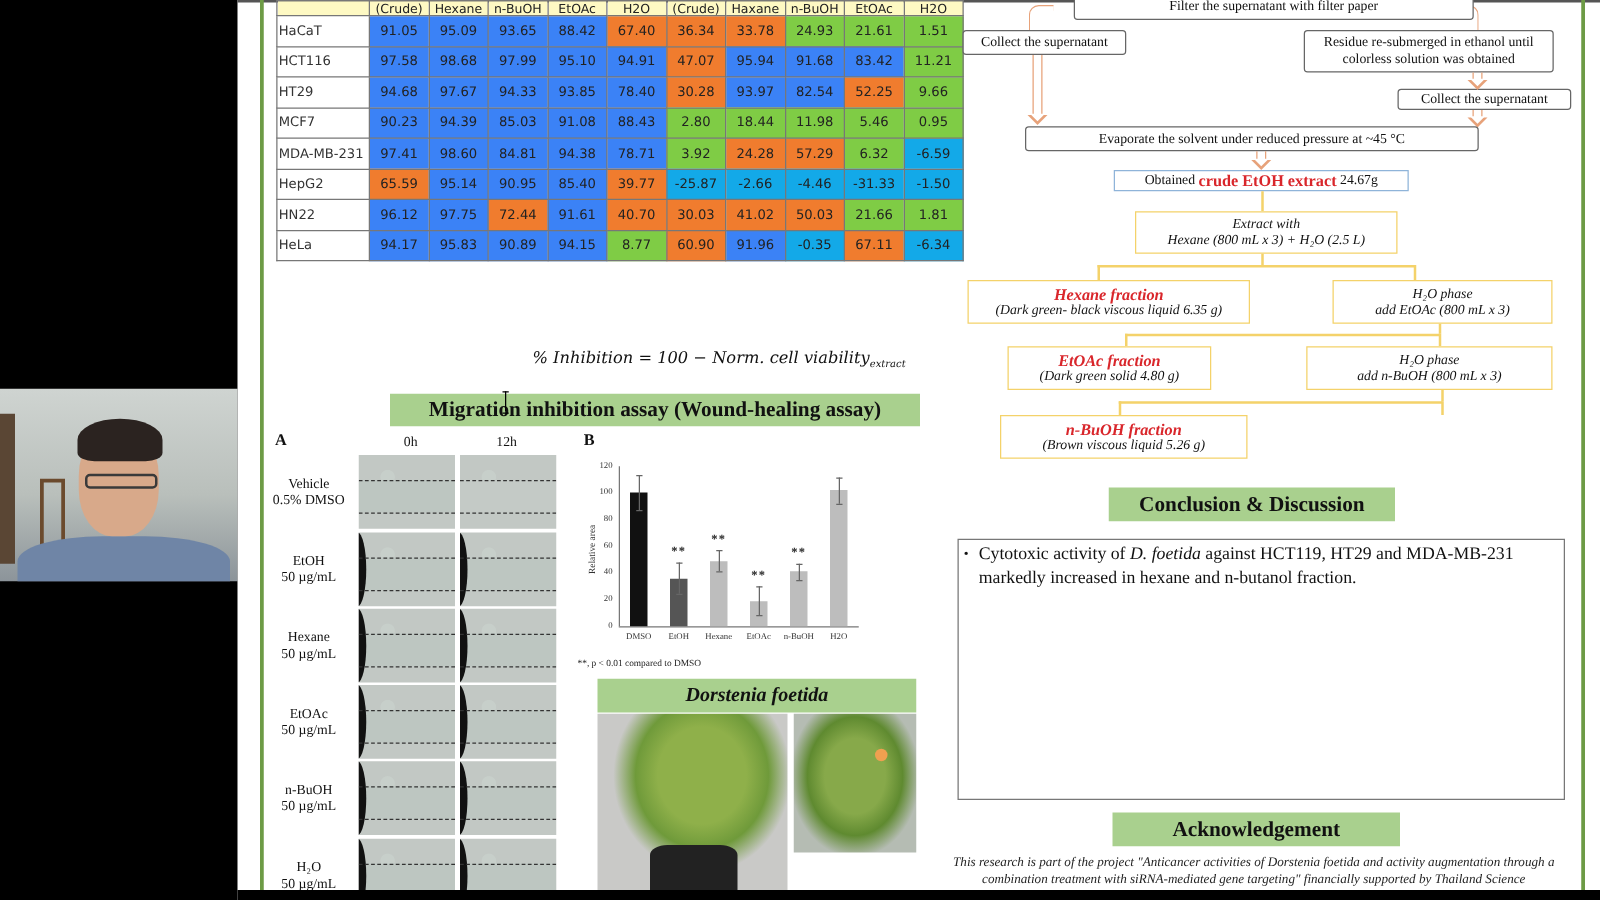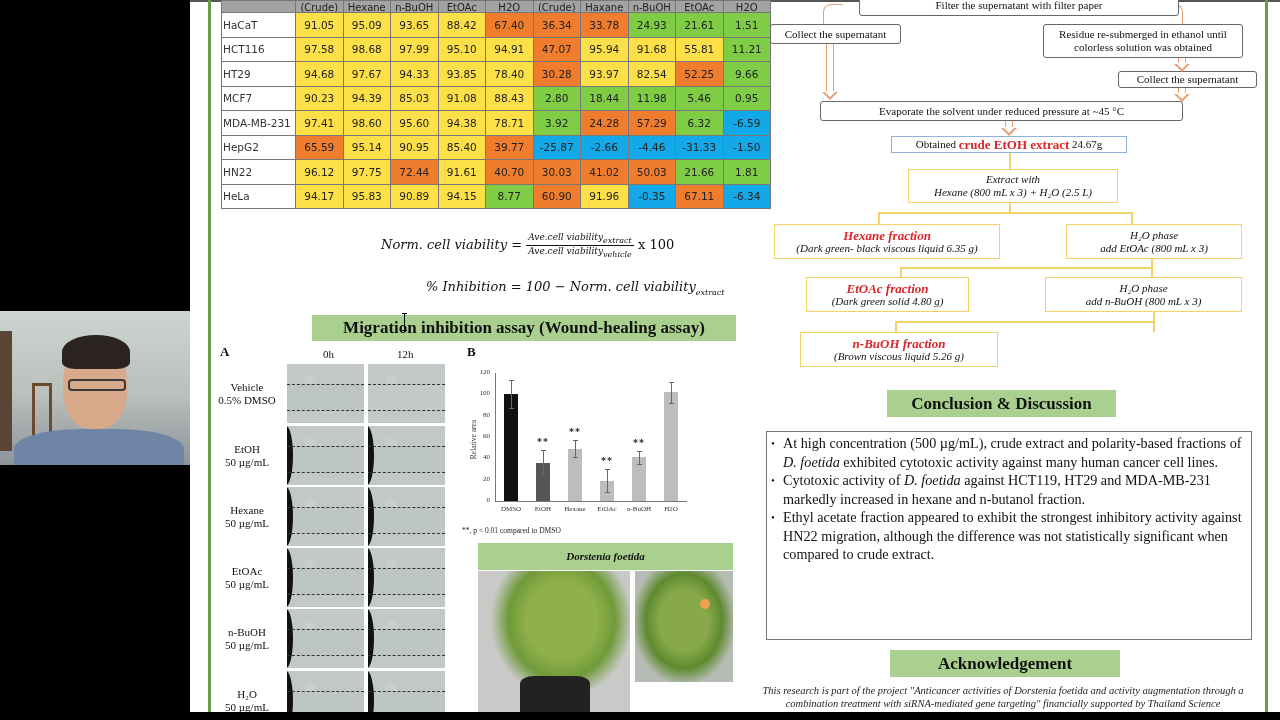--- a/index.html
+++ b/index.html
@@ -18,24 +18,24 @@
   
   .slide { position: absolute; left: 190px; top: 0; width: 1090px; height: 720px; background: #fff; }
   .slide .green-rule-left { position: absolute; left: 18px; top: 0; width: 3px; height: 712px; background: #6d9b45; }
   .slide .green-rule-right { position: absolute; left: 1075px; top: 0; width: 3px; height: 712px; background: #6d9b45; }
   .slide .top-rule { position: absolute; left: 0; top: 0; width: 1090px; height: 2px; background: #555; }
   .bottom-black { position: absolute; left: 190px; top: 712px; width: 1090px; height: 8px; background: #000; }
 
   
   .heat { position: absolute; left: 31px; top: 0; border-collapse: collapse; font-family: "DejaVu Sans", sans-serif; font-size: 10.5px; }
   .heat td, .heat th { border: 1px solid #777; height: 24.5px; text-align: center; color: #222; font-weight: normal; }
-  .heat thead th { height: 12px; font-size: 10px; line-height: 8px; vertical-align: bottom; overflow: hidden; background: #a3a3a3; }
+  .heat thead th { height: 12px; font-size: 10px; line-height: 8px; vertical-align: bottom; overflow: hidden; background: #fef9c3; }
   .heat td.rowlabel { width: 74px; text-align: left; padding-left: 1px; background: #fff; color: #333; }
   .heat td.c, .heat th.c { width: 47.5px; }
-  .heat td.red { background: #fde047; }
+  .heat td.red { background: #3b82f6; }
   .heat td.orange { background: #f07c2e; }
   .heat td.green { background: #7fcc45; }
   .heat td.blue { background: #13a9e8; }
 
   .legend { position: absolute; left: 33px; top: 233px; }
   .legend .row { display: flex; align-items: center; height: 24.5px; }
   .legend .sw { width: 28px; height: 24px; margin-right: 3px; }
   .legend .lbl { font-family: "DejaVu Sans", sans-serif; font-size: 10px; color: #333; }
 
   .formula { position: absolute; font-family: "DejaVu Serif", serif; font-style: italic; font-size: 13px; color: #111; white-space: nowrap; }
@@ -65,21 +65,21 @@
   .chart .axis-y { position: absolute; left: 35px; top: 10px; width: 1px; height: 128px; background: #777; }
   .chart .axis-x { position: absolute; left: 35px; top: 138px; width: 192px; height: 1px; background: #777; }
   .chart .tick { position: absolute; left: 8px; width: 22px; text-align: right; font-size: 7px; color: #333; }
   .chart .bar { position: absolute; width: 14px; }
   .chart .err { position: absolute; width: 1px; background: #666; }
   .chart .errcap { position: absolute; width: 5px; height: 1px; background: #666; }
   .chart .star { position: absolute; width: 30px; text-align: center; font-size: 10px; font-weight: bold; color: #222; letter-spacing: 1px; }
   .chart .cat { position: absolute; width: 34px; text-align: center; font-size: 7px; color: #333; }
   .chart-note { position: absolute; left: 272px; top: 526px; font-size: 7.5px; color: #222; }
 
-  .species-banner { position: absolute; left: 288px; top: 543px; width: 255px; height: 27px; background: #a9d08e; font-weight: bold; font-style: italic; font-size: 11px; text-align: center; line-height: 27px; color: #111; }
+  .species-banner { position: absolute; left: 288px; top: 543px; width: 255px; height: 27px; background: #a9d08e; font-weight: bold; font-style: italic; font-size: 16px; text-align: center; line-height: 27px; color: #111; }
   .plant1 { position: absolute; left: 288px; top: 571px; width: 152px; height: 141px; background: radial-gradient(ellipse at 55% 35%, #8fb04a 0 30%, #6f9a3a 45%, #c9c9c7 60%); }
   .plant1 .pot { position: absolute; left: 42px; top: 105px; width: 70px; height: 40px; background: #222; border-radius: 20% 20% 0 0; }
   .plant2 { position: absolute; left: 445px; top: 571px; width: 98px; height: 111px; background: radial-gradient(ellipse at 50% 45%, #87a94a 0 35%, #5f8a30 55%, #b5bcb3 75%); }
   .plant2 .flower { position: absolute; left: 65px; top: 28px; width: 10px; height: 10px; border-radius: 50%; background: #f0a050; }
 
   
   .fbox { position: absolute; background: #fff; text-align: center; font-size: 11px; color: #111; line-height: 13px; display: flex; flex-direction: column; justify-content: center; align-items: center; }
   .fbox.gray { border: 1px solid #666; border-radius: 3px; }
   .fbox.blue { border: 1px solid #8fb4d9; }
   .fbox.yellow { border: 1.5px solid #f4d26a; font-style: italic; }
@@ -150,21 +150,21 @@
         <tr>
           <td class="rowlabel">HCT116</td>
           <td class="c red">97.58</td>
           <td class="c red">98.68</td>
           <td class="c red">97.99</td>
           <td class="c red">95.10</td>
           <td class="c red">94.91</td>
           <td class="c orange">47.07</td>
           <td class="c red">95.94</td>
           <td class="c red">91.68</td>
-          <td class="c red">55.81</td>
+          <td class="c red">83.42</td>
           <td class="c green">11.21</td>
         </tr>
         <tr>
           <td class="rowlabel">HT29</td>
           <td class="c red">94.68</td>
           <td class="c red">97.67</td>
           <td class="c red">94.33</td>
           <td class="c red">93.85</td>
           <td class="c red">78.40</td>
           <td class="c orange">30.28</td>
@@ -183,21 +183,21 @@
           <td class="c green">2.80</td>
           <td class="c green">18.44</td>
           <td class="c green">11.98</td>
           <td class="c green">5.46</td>
           <td class="c green">0.95</td>
         </tr>
         <tr>
           <td class="rowlabel">MDA-MB-231</td>
           <td class="c red">97.41</td>
           <td class="c red">98.60</td>
-          <td class="c red">95.60</td>
+          <td class="c red">84.81</td>
           <td class="c red">94.38</td>
           <td class="c red">78.71</td>
           <td class="c green">3.92</td>
           <td class="c orange">24.28</td>
           <td class="c orange">57.29</td>
           <td class="c green">6.32</td>
           <td class="c blue">-6.59</td>
         </tr>
         <tr>
           <td class="rowlabel">HepG2</td>
@@ -235,28 +235,20 @@
           <td class="c orange">60.90</td>
           <td class="c red">91.96</td>
           <td class="c blue">-0.35</td>
           <td class="c orange">67.11</td>
           <td class="c blue">-6.34</td>
         </tr>
       </tbody>
   </table>
 
 
-  <div class="formula" style="left:191px; top:232px;">
-    <span>Norm. cell viability = </span>
-    <span class="frac">
-      <span class="num"><span>Ave.cell viability</span><sub>extract</sub></span>
-      <span><span>Ave.cell viability</span><sub>vehicle</sub></span>
-    </span>
-    <span class="up"> x 100</span>
-  </div>
   <div class="formula" style="left:236px; top:279px;">
     <span>% Inhibition = 100 − Norm. cell viability</span><sub>extract</sub>
   </div>
 
   <div class="section-title" style="left:122px; top:315px; width:424px; height:26px; font-size:17px; line-height:26px;">Migration inhibition assay (Wound-healing assay)</div>
   <div class="cursor-ibeam"></div>
 
   <div class="pA-letter" style="left:30px; top:344px;">A</div>
   <div class="pA-col" style="left:133px; top:348px;">0h</div>
   <div class="pA-col" style="left:207px; top:348px;">12h</div>
@@ -390,23 +382,21 @@
   <div class="vline" style="left:963px; top:321px; height:11px;"></div>
 
   <div class="fbox yellow" style="left:610px; top:332px; width:198px; height:35px;">
     <span class="red">n-BuOH fraction</span>
     <span>(Brown viscous liquid 5.26 g)</span>
   </div>
 
   <div class="section-title" style="left:697px; top:390px; width:229px; height:27px; font-size:17px; line-height:27px;">Conclusion &amp; Discussion</div>
   <div class="conclusion">
     <ul>
-      <li><span>At high concentration (500 µg/mL), crude extract and polarity-based fractions of </span><i>D. foetida</i><span> exhibited cytotoxic activity against many human cancer cell lines.</span></li>
       <li><span>Cytotoxic activity of </span><i>D. foetida</i><span> against HCT119, HT29 and MDA-MB-231 markedly increased in hexane and n-butanol fraction.</span></li>
-      <li><span>Ethyl acetate fraction appeared to exhibit the strongest inhibitory activity against HN22 migration, although the difference was not statistically significant when compared to crude extract.</span></li>
     </ul>
   </div>
 
   <div class="section-title" style="left:700px; top:650px; width:230px; height:27px; font-size:17px; line-height:27px;">Acknowledgement</div>
   <div class="ack">This research is part of the project "Anticancer activities of Dorstenia foetida and activity augmentation through a combination treatment with siRNA-mediated gene targeting" financially supported by Thailand Science</div>
 <div class="pA-label" style="left: 22px; top: 381px;">
       <div>Vehicle</div>
       <div>0.5% DMSO</div>
     </div>
     <div class="micro" style="left: 97px; top: 364px;">

